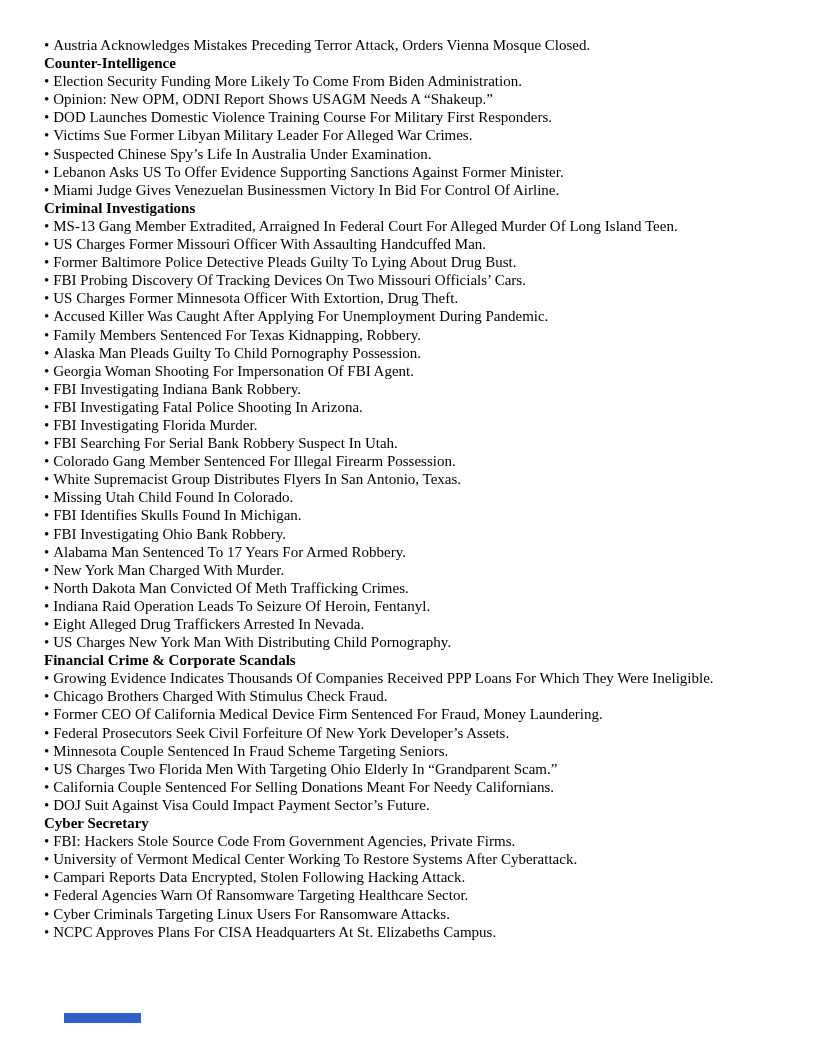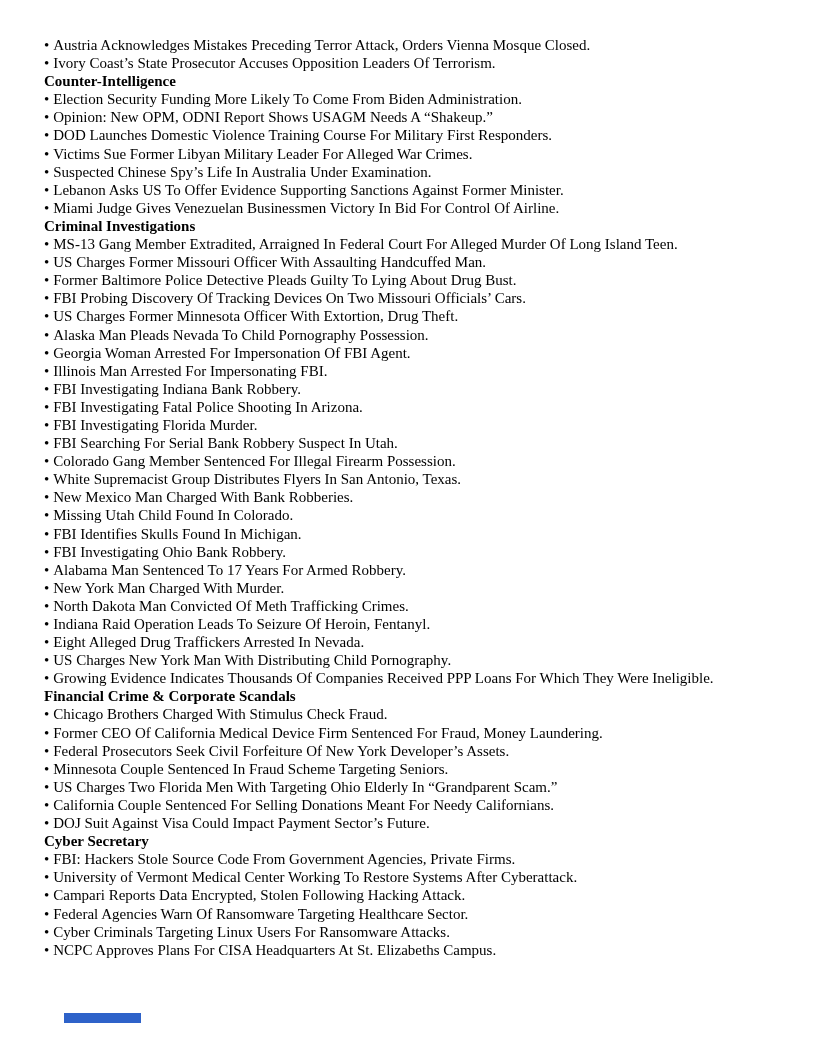--- a/index.html
+++ b/index.html
@@ -45,56 +45,55 @@
     height: 10px;
     background: #2e62c9;
   }
 </style>
 </head>
 <body>
 
 <div class="page">
   <div class="content" id="content">
       <div class="line bullet-item"><span class="bullet">•</span><span>Austria Acknowledges Mistakes Preceding Terror Attack, Orders Vienna Mosque Closed.</span></div>
-      <div class="line bullet-item"><span class="bullet">•</span><span>Ivory Coast’s State Prosecutor Accuses Opposition Leaders Of Terrorism.</span></div>
       <div class="line section-heading">Counter-Intelligence</div>
       <div class="line bullet-item"><span class="bullet">•</span><span>Election Security Funding More Likely To Come From Biden Administration.</span></div>
       <div class="line bullet-item"><span class="bullet">•</span><span>Opinion: New OPM, ODNI Report Shows USAGM Needs A “Shakeup.”</span></div>
       <div class="line bullet-item"><span class="bullet">•</span><span>DOD Launches Domestic Violence Training Course For Military First Responders.</span></div>
       <div class="line bullet-item"><span class="bullet">•</span><span>Victims Sue Former Libyan Military Leader For Alleged War Crimes.</span></div>
       <div class="line bullet-item"><span class="bullet">•</span><span>Suspected Chinese Spy’s Life In Australia Under Examination.</span></div>
       <div class="line bullet-item"><span class="bullet">•</span><span>Lebanon Asks US To Offer Evidence Supporting Sanctions Against Former Minister.</span></div>
       <div class="line bullet-item"><span class="bullet">•</span><span>Miami Judge Gives Venezuelan Businessmen Victory In Bid For Control Of Airline.</span></div>
       <div class="line section-heading">Criminal Investigations</div>
       <div class="line bullet-item"><span class="bullet">•</span><span>MS-13 Gang Member Extradited, Arraigned In Federal Court For Alleged Murder Of Long Island Teen.</span></div>
       <div class="line bullet-item"><span class="bullet">•</span><span>US Charges Former Missouri Officer With Assaulting Handcuffed Man.</span></div>
       <div class="line bullet-item"><span class="bullet">•</span><span>Former Baltimore Police Detective Pleads Guilty To Lying About Drug Bust.</span></div>
       <div class="line bullet-item"><span class="bullet">•</span><span>FBI Probing Discovery Of Tracking Devices On Two Missouri Officials’ Cars.</span></div>
       <div class="line bullet-item"><span class="bullet">•</span><span>US Charges Former Minnesota Officer With Extortion, Drug Theft.</span></div>
-      <div class="line bullet-item"><span class="bullet">•</span><span>Alaska Man Pleads Nevada To Child Pornography Possession.</span></div>
-      <div class="line bullet-item"><span class="bullet">•</span><span>Georgia Woman Arrested For Impersonation Of FBI Agent.</span></div>
-      <div class="line bullet-item"><span class="bullet">•</span><span>Illinois Man Arrested For Impersonating FBI.</span></div>
+      <div class="line bullet-item"><span class="bullet">•</span><span>Accused Killer Was Caught After Applying For Unemployment During Pandemic.</span></div>
+      <div class="line bullet-item"><span class="bullet">•</span><span>Family Members Sentenced For Texas Kidnapping, Robbery.</span></div>
+      <div class="line bullet-item"><span class="bullet">•</span><span>Alaska Man Pleads Guilty To Child Pornography Possession.</span></div>
+      <div class="line bullet-item"><span class="bullet">•</span><span>Georgia Woman Shooting For Impersonation Of FBI Agent.</span></div>
       <div class="line bullet-item"><span class="bullet">•</span><span>FBI Investigating Indiana Bank Robbery.</span></div>
       <div class="line bullet-item"><span class="bullet">•</span><span>FBI Investigating Fatal Police Shooting In Arizona.</span></div>
       <div class="line bullet-item"><span class="bullet">•</span><span>FBI Investigating Florida Murder.</span></div>
       <div class="line bullet-item"><span class="bullet">•</span><span>FBI Searching For Serial Bank Robbery Suspect In Utah.</span></div>
       <div class="line bullet-item"><span class="bullet">•</span><span>Colorado Gang Member Sentenced For Illegal Firearm Possession.</span></div>
       <div class="line bullet-item"><span class="bullet">•</span><span>White Supremacist Group Distributes Flyers In San Antonio, Texas.</span></div>
-      <div class="line bullet-item"><span class="bullet">•</span><span>New Mexico Man Charged With Bank Robberies.</span></div>
       <div class="line bullet-item"><span class="bullet">•</span><span>Missing Utah Child Found In Colorado.</span></div>
       <div class="line bullet-item"><span class="bullet">•</span><span>FBI Identifies Skulls Found In Michigan.</span></div>
       <div class="line bullet-item"><span class="bullet">•</span><span>FBI Investigating Ohio Bank Robbery.</span></div>
       <div class="line bullet-item"><span class="bullet">•</span><span>Alabama Man Sentenced To 17 Years For Armed Robbery.</span></div>
       <div class="line bullet-item"><span class="bullet">•</span><span>New York Man Charged With Murder.</span></div>
       <div class="line bullet-item"><span class="bullet">•</span><span>North Dakota Man Convicted Of Meth Trafficking Crimes.</span></div>
       <div class="line bullet-item"><span class="bullet">•</span><span>Indiana Raid Operation Leads To Seizure Of Heroin, Fentanyl.</span></div>
       <div class="line bullet-item"><span class="bullet">•</span><span>Eight Alleged Drug Traffickers Arrested In Nevada.</span></div>
       <div class="line bullet-item"><span class="bullet">•</span><span>US Charges New York Man With Distributing Child Pornography.</span></div>
+      <div class="line section-heading">Financial Crime &amp; Corporate Scandals</div>
       <div class="line bullet-item"><span class="bullet">•</span><span>Growing Evidence Indicates Thousands Of Companies Received PPP Loans For Which They Were Ineligible.</span></div>
-      <div class="line section-heading">Financial Crime &amp; Corporate Scandals</div>
       <div class="line bullet-item"><span class="bullet">•</span><span>Chicago Brothers Charged With Stimulus Check Fraud.</span></div>
       <div class="line bullet-item"><span class="bullet">•</span><span>Former CEO Of California Medical Device Firm Sentenced For Fraud, Money Laundering.</span></div>
       <div class="line bullet-item"><span class="bullet">•</span><span>Federal Prosecutors Seek Civil Forfeiture Of New York Developer’s Assets.</span></div>
       <div class="line bullet-item"><span class="bullet">•</span><span>Minnesota Couple Sentenced In Fraud Scheme Targeting Seniors.</span></div>
       <div class="line bullet-item"><span class="bullet">•</span><span>US Charges Two Florida Men With Targeting Ohio Elderly In “Grandparent Scam.”</span></div>
       <div class="line bullet-item"><span class="bullet">•</span><span>California Couple Sentenced For Selling Donations Meant For Needy Californians.</span></div>
       <div class="line bullet-item"><span class="bullet">•</span><span>DOJ Suit Against Visa Could Impact Payment Sector’s Future.</span></div>
       <div class="line section-heading">Cyber Secretary</div>
       <div class="line bullet-item"><span class="bullet">•</span><span>FBI: Hackers Stole Source Code From Government Agencies, Private Firms.</span></div>
       <div class="line bullet-item"><span class="bullet">•</span><span>University of Vermont Medical Center Working To Restore Systems After Cyberattack.</span></div>

